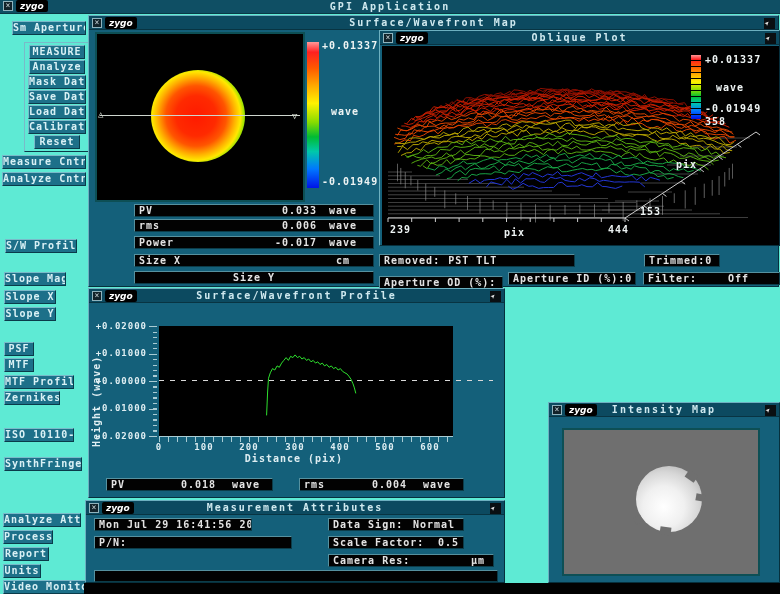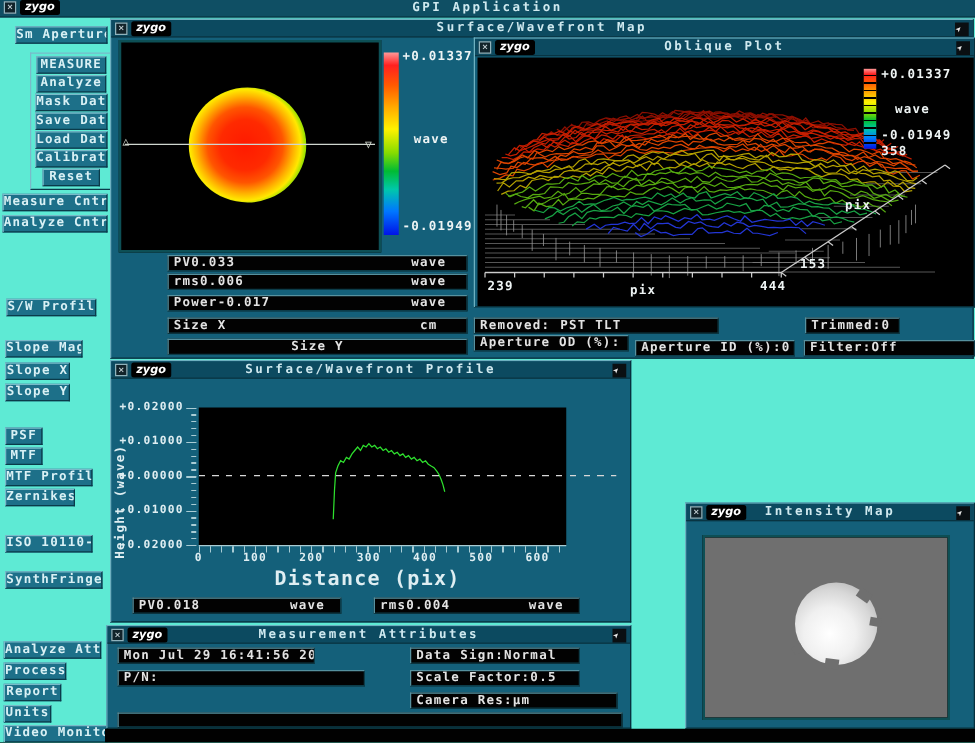--- a/index.html
+++ b/index.html
@@ -29,21 +29,21 @@
   .sbtn { position:absolute; height:14px; background:#1d7089; border:1px solid;
           border-color:#79bac9 #0a3b4a #0a3b4a #79bac9; color:#d9f1f5; font-size:10px; font-weight:bold;
           text-align:center; line-height:11px; letter-spacing:1px; white-space:nowrap; overflow:hidden; }
   .gframe { position:absolute; border:1px solid; border-color:#79bac9 #0a3b4a #0a3b4a #79bac9; }
 
   .bfield { position:absolute; height:13px; background:#020202; border:1px solid;
           border-color:#56919f #0c3c49 #0c3c49 #56919f; display:flex; align-items:center;
           color:#e3e3e3; font-size:10px; font-weight:bold; letter-spacing:1px; padding:0 4px;
           white-space:nowrap; overflow:hidden; line-height:11px; }
   .bfield .lbl  { flex:0 0 auto; }
-  .bfield .val  { flex:1 1 auto; text-align:left; }
+  .bfield .val  { flex:1 1 auto; text-align:right; }
   .bfield .unit { flex:0 0 52px; text-align:center; }
 
   .plotpanel { position:absolute; background:#000; border:2px solid #0d4f55; }
 
   
   .cbar { position:absolute; width:12px;
           background:linear-gradient(to bottom,#ff9898 0%,#ff2020 7%,#ff5a00 18%,#ffaa00 30%,
           #fff200 42%,#86dc00 55%,#00bb33 65%,#00c8aa 75%,#0077ff 87%,#0013e8 100%); }
   .cbar.seg { background-image:repeating-linear-gradient(to bottom,rgba(0,0,0,0) 0 5px,#000 5px 6px),
           linear-gradient(to bottom,#ff9898 0%,#ff2020 7%,#ff5a00 18%,#ffaa00 30%,
@@ -288,21 +288,21 @@
     </div>
 
     <div class="bfield" style="left:290px;top:238px;width:196px;">
       <span class="lbl">Removed:</span>
         <span class="lbl" style="margin-left:8px;">PST TLT</span>
     </div>
     <div class="bfield" style="left:555px;top:238px;width:76px;padding-right:10px;">
       <span class="lbl">Trimmed:</span>
         <span class="val">0</span>
     </div>
-    <div class="bfield" style="left:290px;top:252px;width:124px;gap:12px;">
+    <div class="bfield" style="left:290px;top:260px;width:124px;gap:12px;">
       <span class="lbl">Aperture OD (%):</span>
         <span class="val">90</span>
     </div>
     <div class="bfield" style="left:419px;top:256px;width:128px;">
       <span class="lbl">Aperture ID (%):</span>
         <span class="val">0</span>
     </div>
     <div class="bfield" style="left:554px;top:256px;width:137px;padding-right:30px;">
       <span class="lbl">Filter:</span>
         <span class="val">Off</span>
@@ -335,21 +335,21 @@
 
     <div class="axline" style="left:70px;top:147px;width:294px;height:1px;"></div>
     <div class="tickrow-x" style="left:70px;top:148px;width:294px;height:5px;"></div>
     <span class="axlabel" style="left:55px;top:153px;width:30px;text-align:center;">0</span>
     <span class="axlabel" style="left:100px;top:153px;width:30px;text-align:center;">100</span>
     <span class="axlabel" style="left:145px;top:153px;width:30px;text-align:center;">200</span>
     <span class="axlabel" style="left:191px;top:153px;width:30px;text-align:center;">300</span>
     <span class="axlabel" style="left:236px;top:153px;width:30px;text-align:center;">400</span>
     <span class="axlabel" style="left:281px;top:153px;width:30px;text-align:center;">500</span>
     <span class="axlabel" style="left:326px;top:153px;width:30px;text-align:center;">600</span>
-    <div class="axlabel" style="left:130px;top:164px;width:150px;text-align:center;font-size:16px;">Distance (pix)</div>
+    <div class="axlabel" style="left:130px;top:164px;width:150px;text-align:center;font-size:10px;">Distance (pix)</div>
 
     <div class="bfield" style="left:17px;top:189px;width:167px;">
       <span class="lbl">PV</span>
         <span class="val" style="padding-right:8px;">0.018</span>
         <span class="unit" style="flex-basis:44px;">wave</span>
     </div>
     <div class="bfield" style="left:210px;top:189px;width:165px;">
       <span class="lbl">rms</span>
         <span class="val" style="padding-right:8px;">0.004</span>
         <span class="unit" style="flex-basis:44px;">wave</span>

